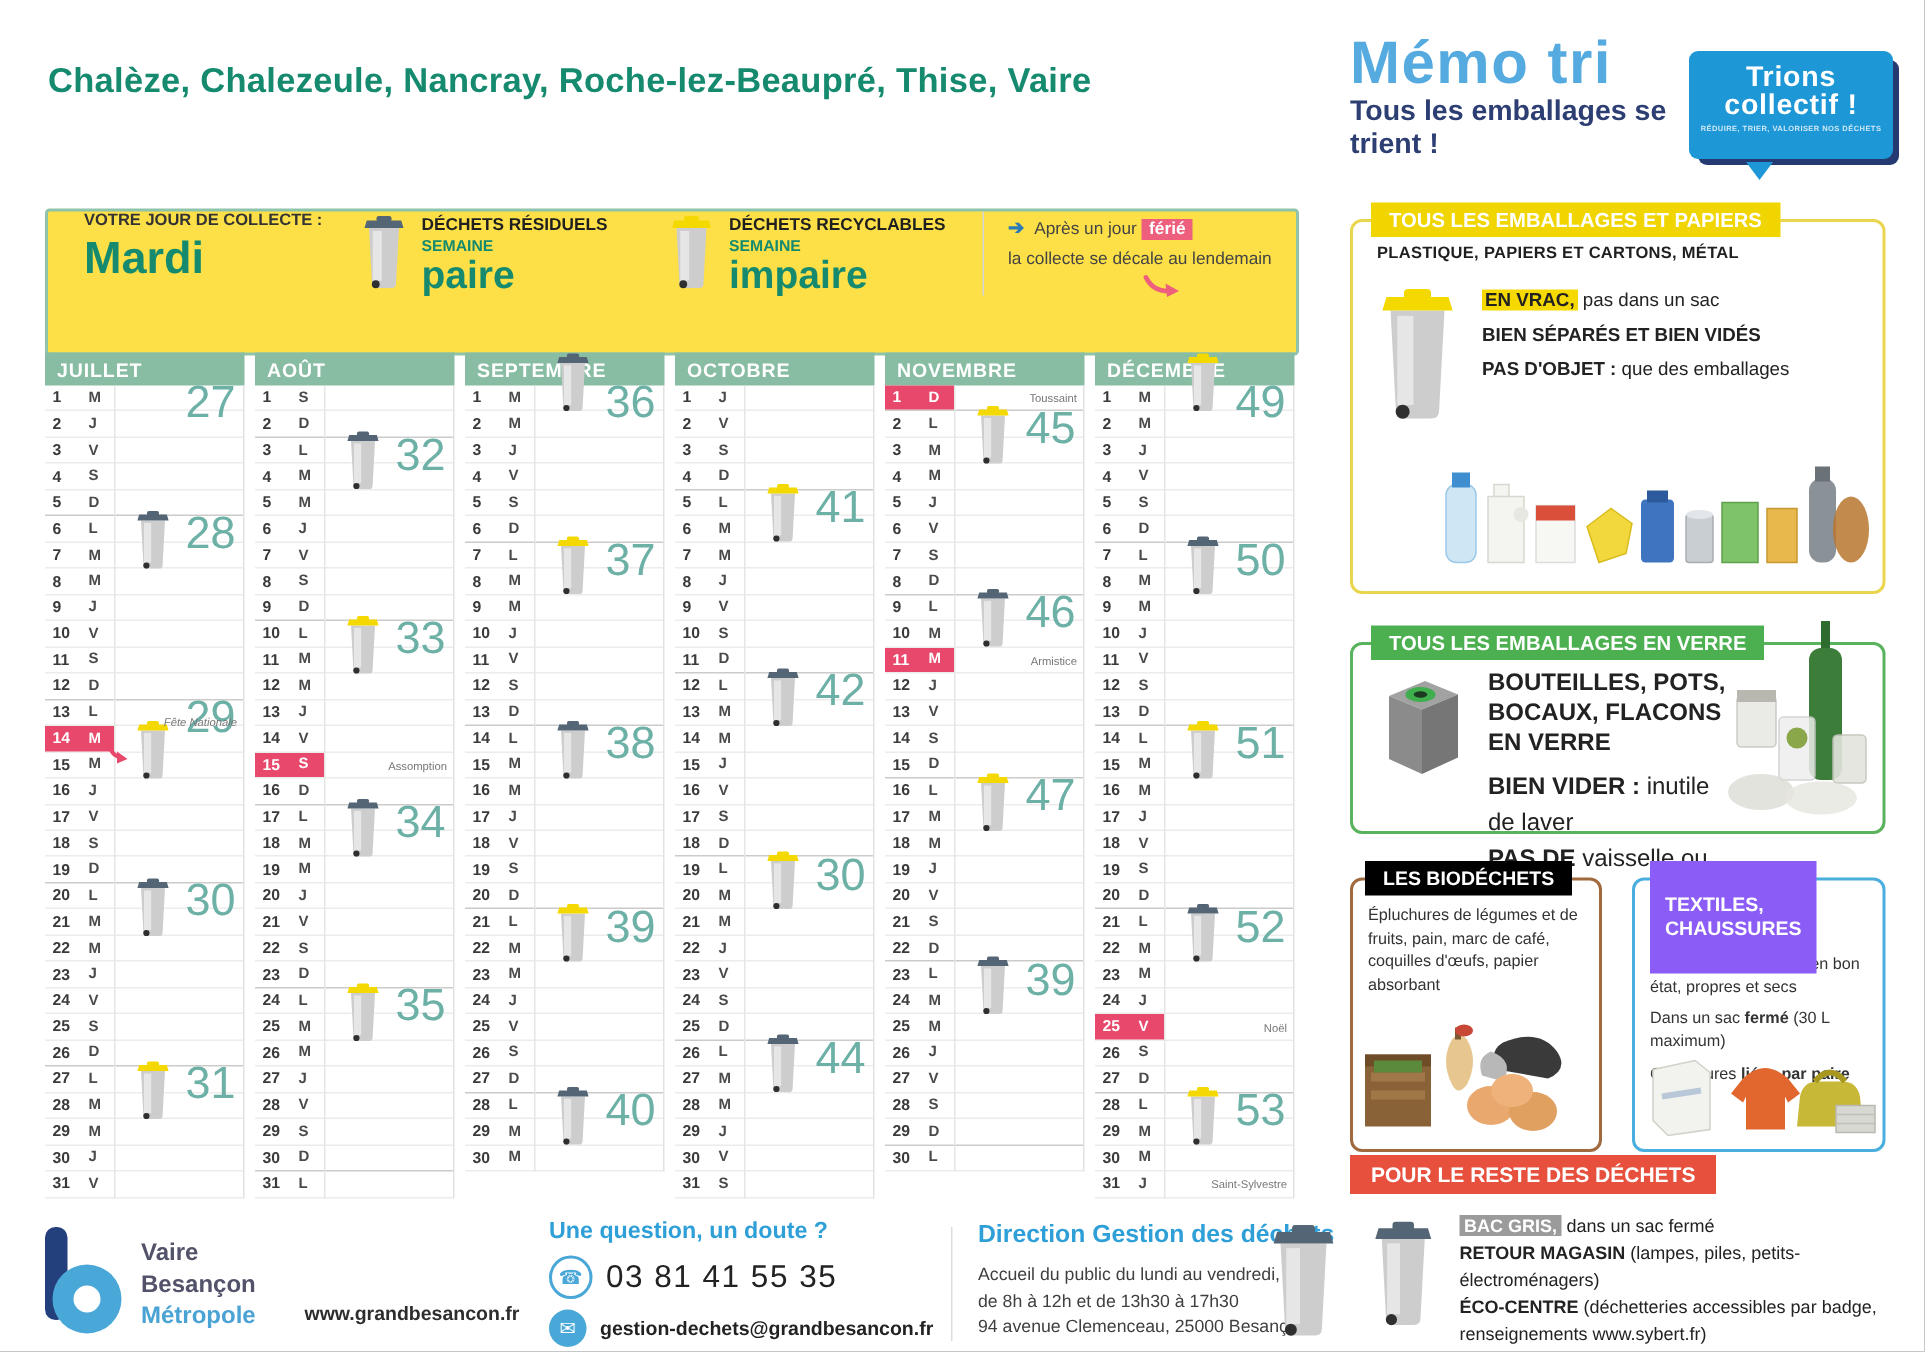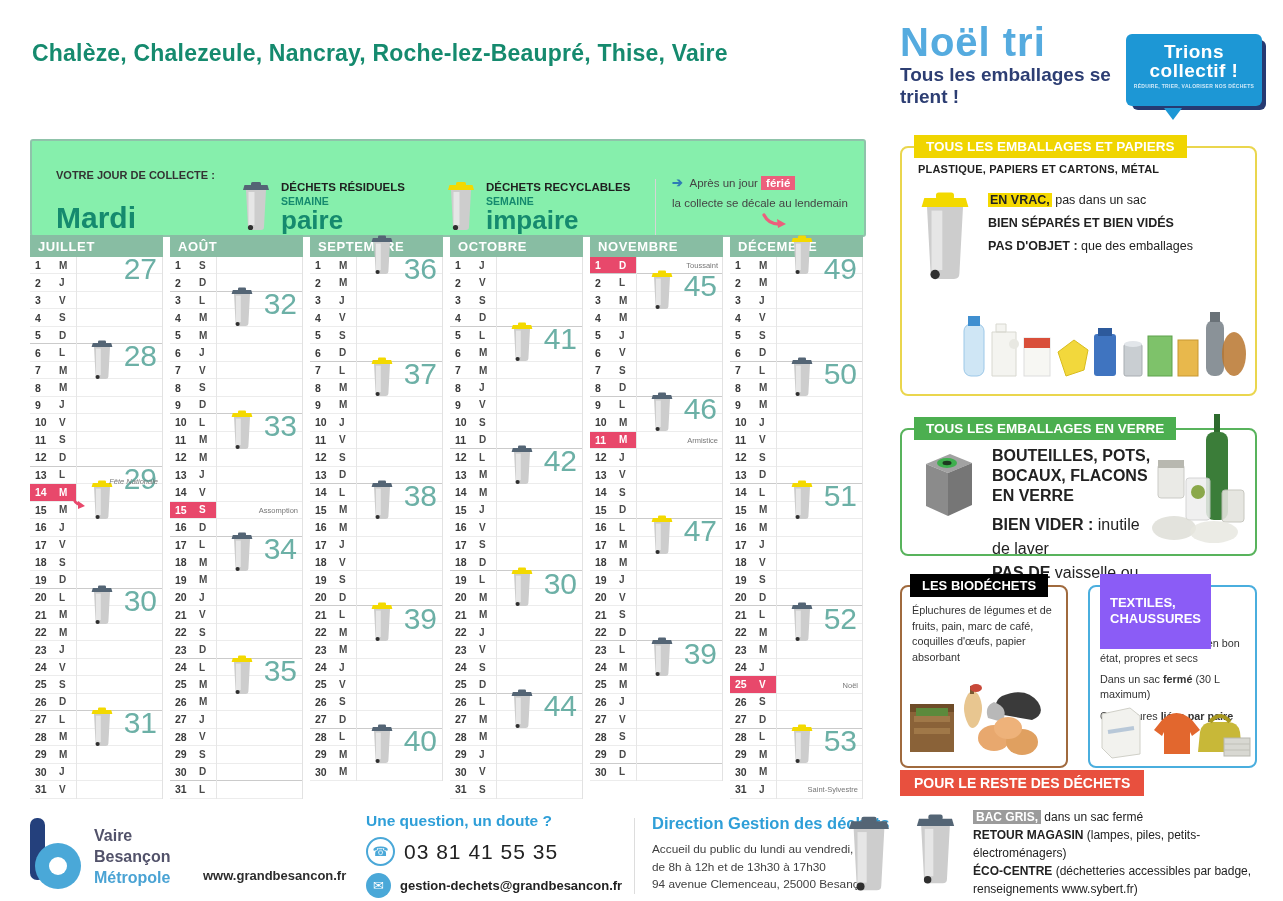--- a/index.html
+++ b/index.html
@@ -14,24 +14,24 @@
   .tc-shadow{position:absolute;left:6px;top:6px;right:-4px;bottom:2px;background:#263a72;border-radius:6px;}
   .tc-bubble{position:absolute;left:0;top:0;right:0;bottom:6px;background:#1d97d5;border-radius:6px;
              color:#fff;text-align:center;padding-top:8px;box-sizing:border-box;}
   .tc-l1{font-size:19px;font-weight:bold;letter-spacing:.5px;line-height:1;}
   .tc-l2{font-size:19px;font-weight:bold;letter-spacing:.5px;line-height:1;}
   .tc-tag{font-size:5px;font-weight:bold;color:#cfe9f8;margin-top:3px;letter-spacing:.3px;}
   .tc-tail{position:absolute;left:38px;bottom:-8px;width:0;height:0;border-left:9px solid transparent;
            border-right:9px solid transparent;border-top:12px solid #1d97d5;}
   
   .legend{position:absolute;left:30px;top:139px;width:836px;height:98px;border:2px solid #8fc3aa;
-          border-radius:3px;display:flex;align-items:flex-end;box-sizing:border-box;background:#86efac;}
+          border-radius:3px;display:flex;align-items:flex-start;box-sizing:border-box;background:#fde047;}
   .lg-s1{margin-left:24px;width:185px;}
   .lg-label{font-size:11px;font-weight:bold;color:#333;}
-  .lg-day{font-size:30px;font-weight:bold;color:#158a6e;margin-top:20px;}
+  .lg-day{font-size:30px;font-weight:bold;color:#158a6e;margin-top:3px;}
   .lg-item{display:flex;align-items:center;width:205px;}
   .lg-item .bin-wrap{margin-right:10px;flex:none;}
   .lg-t1{font-size:11.5px;font-weight:bold;color:#1f1f1f;}
   .lg-t2{font-size:10.5px;font-weight:bold;color:#158a6e;margin-top:2px;}
   .lg-t3{font-size:26px;font-weight:bold;color:#158a6e;line-height:1;}
   .lg-div{width:1px;height:56px;background:#d5d5d5;margin:0 16px 0 4px;flex:none;}
   .lg-ferie{font-size:11.5px;color:#444;line-height:1.7;}
   .lg-arrow{color:#2e7cb5;font-weight:bold;margin-right:4px;font-size:13px;}
   .chip-ferie{background:#ed5f7c;color:#fff;font-weight:bold;padding:1px 5px;}
   .lg-curl{margin-left:90px;}
@@ -99,21 +99,21 @@
   .f-dir-title{font-size:16.5px;font-weight:bold;color:#2f9fd8;margin-bottom:8px;}
   .f-dir-line{font-size:11.8px;color:#3f3f3f;line-height:1.5;}
   .f-bin{position:absolute;left:846px;top:812px;}
 </style>
 </head>
 <body>
 
 <div class="page">
 
   <div class="communes">Chalèze, Chalezeule, Nancray, Roche-lez-Beaupré, Thise, Vaire</div>
-  <div class="memo-title">Noël tri</div>
+  <div class="memo-title">Mémo tri</div>
   <div class="memo-sub">Tous les emballages se trient !</div>
   <div class="tc-logo">
     <div class="tc-shadow"></div>
     <div class="tc-bubble">
       <div class="tc-l1">Trions</div>
       <div class="tc-l2">collectif !</div>
       <div class="tc-tag">RÉDUIRE, TRIER, VALORISER NOS DÉCHETS</div>
     </div>
     <div class="tc-tail"></div>
   </div>

